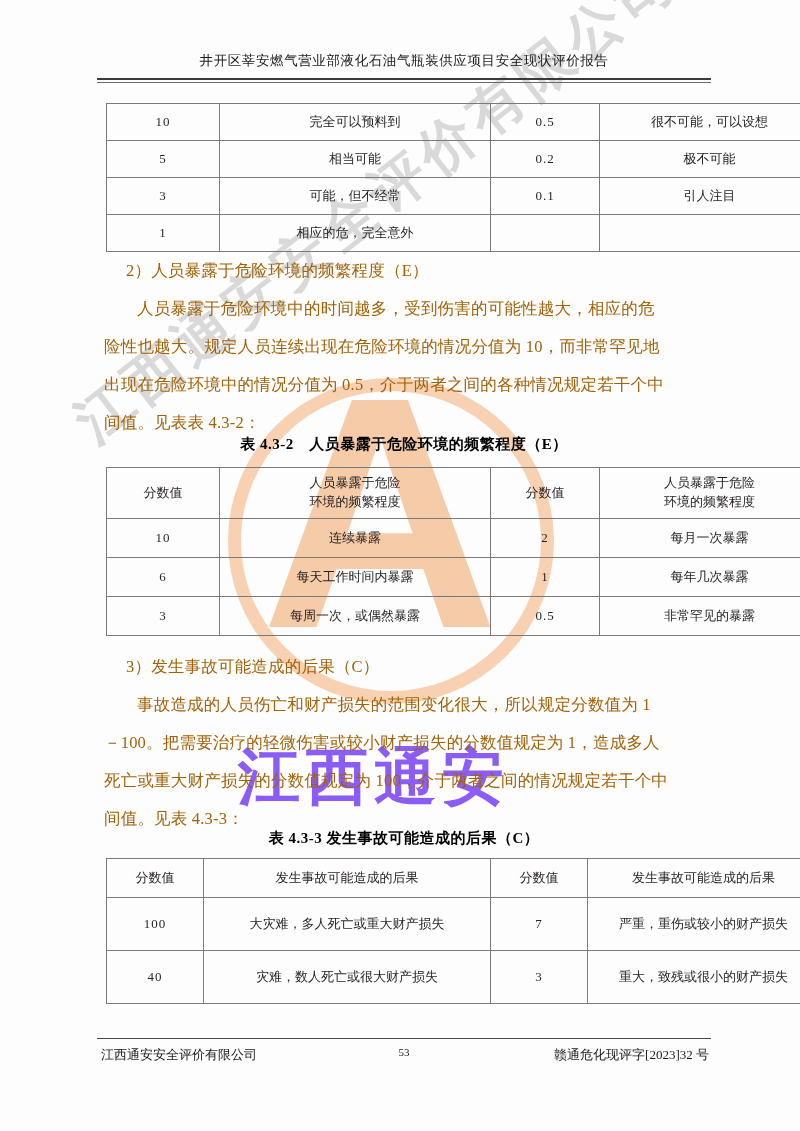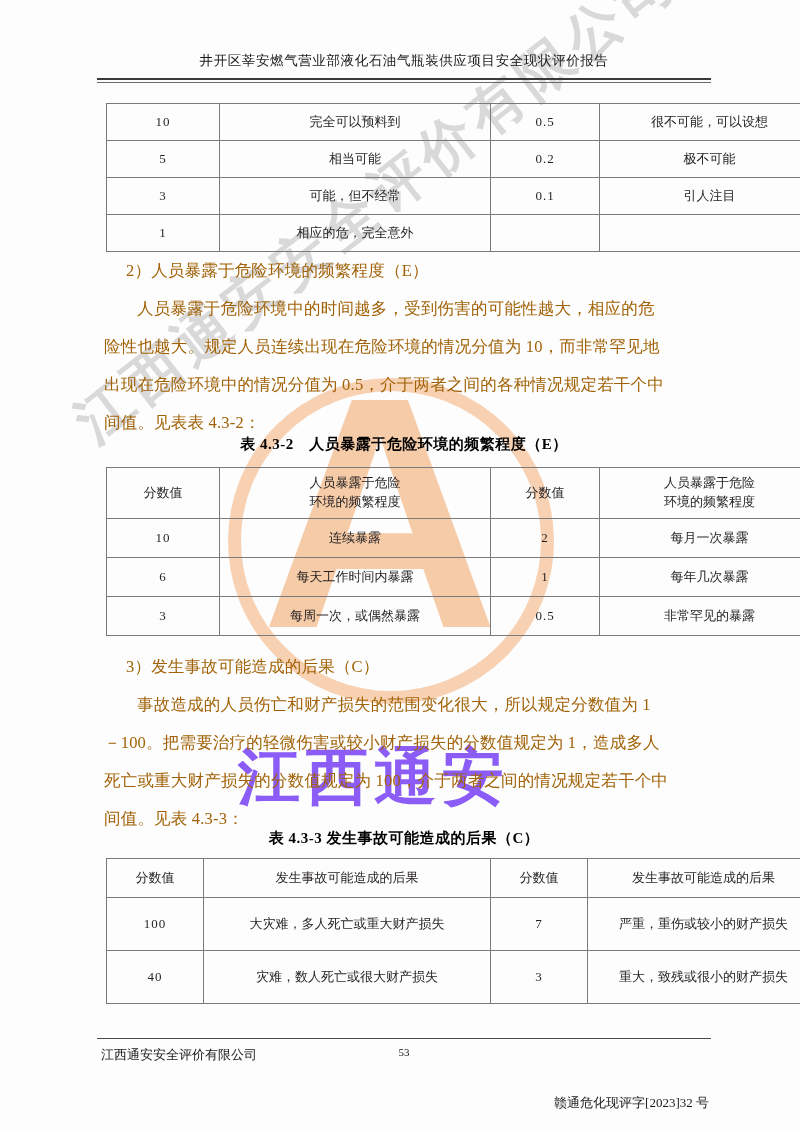--- a/index.html
+++ b/index.html
@@ -175,21 +175,21 @@
   }
   .footer {
     position: absolute;
     left: 97px; top: 1046px;
     width: 614px;
     font-size: 13px;
     color: #1a1a1a;
   }
   .footer-left { position: absolute; left: 4px; top: 0; }
   .footer-center { position: absolute; left: 0; top: 0; width: 614px; text-align: center; font-size: 11px; }
-  .footer-right { position: absolute; right: 2px; top: 0; margin-top: 48px; }
+  .footer-right { position: absolute; right: 2px; top: 0; }
 </style>
 </head>
 <body>
 
 <div id="page">
 
   <div id="watermark">
     <div class="wm-A">A</div>
     <div class="wm-ring"></div>
     <div class="wm-diag">江西通安安全评价有限公司</div>

